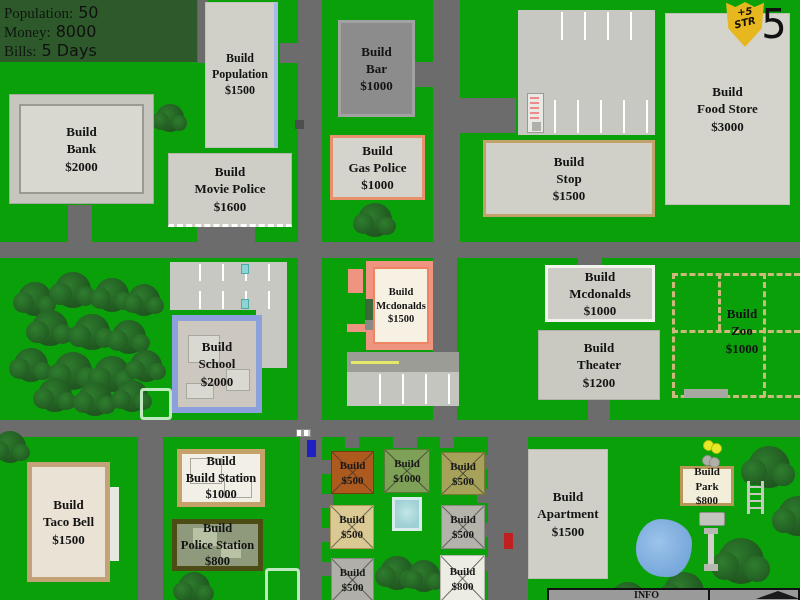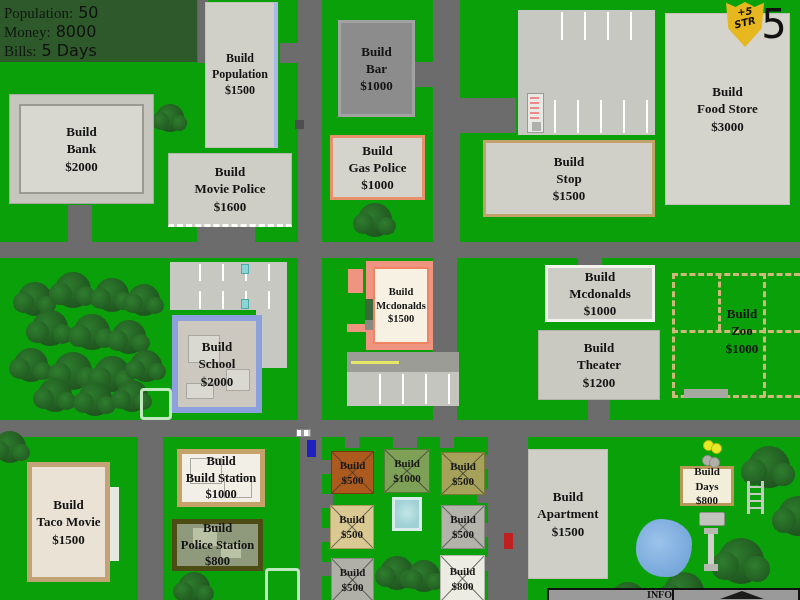--- a/index.html
+++ b/index.html
@@ -59,22 +59,22 @@
          font-family:"DejaVu Sans",sans-serif;font-weight:bold;font-style:italic;font-size:10px;color:#151005;}
   .badge .l1{margin-top:5px;transform:rotate(-6deg);}
   .badge .l2{transform:rotate(-14deg);}
   .counter{position:absolute;left:757px;top:0px;width:34px;height:48px;font-family:"DejaVu Sans",sans-serif;
            font-size:40px;color:#111;text-align:center;line-height:48px;}
   .audio{position:absolute;left:4px;top:580px;font-family:"DejaVu Sans Mono",monospace;
          font-weight:bold;font-size:15px;color:#2e1515;}
   .audio span{margin-right:12px;cursor:pointer;}
   .infobar{position:absolute;left:547px;top:588px;width:253px;height:12px;background:#9a9a9a;
            border:2px solid #111;border-bottom:none;box-sizing:border-box;display:flex;}
-  .info-left{width:123px;border-right:2px solid #111;text-align:right;
-             font-size:10px;font-weight:bold;color:#111;line-height:9px;}
+  .info-left{width:123px;border-right:2px solid #111;text-align:center;
+             font-size:10px;font-weight:bold;color:#111;line-height:9px;padding-left:36px;}
   .info-right{flex:1;position:relative;}
   .info-tri{position:absolute;left:46px;top:1px;width:44px;height:8px;background:#1a1a1a;
             clip-path:polygon(50% 0,100% 100%,0 100%);}
   .car{position:absolute;}
   .mbars{position:absolute;left:747px;top:481px;width:17px;height:33px;border-left:3px solid #c8c8c2;border-right:3px solid #c8c8c2;
          background:repeating-linear-gradient(to bottom,transparent 0 5px,#c8c8c2 5px 7px);box-sizing:border-box;}
   .pond{position:absolute;left:636px;top:519px;width:56px;height:58px;
         background:radial-gradient(circle at 40% 40%,#9cc3ea 0%,#7cabdd 60%,#6e9fd4 100%);
         border-radius:48% 60% 45% 55% / 55% 45% 62% 50%;}
   .cyan-sign{position:absolute;width:8px;height:10px;background:#8fd4d4;border:1px solid #4aabab;box-sizing:border-box;}
@@ -254,21 +254,21 @@
     <div class="inner-rect" style="left:10px;top:14px;width:30px;height:26px;background:#d9d9d1"></div>
     <div class="inner-rect" style="left:48px;top:48px;width:22px;height:20px;background:#d9d9d1"></div>
     <div class="inner-rect" style="left:8px;top:62px;width:26px;height:14px;background:#d9d9d1"></div>
     <span style="position:relative">Build</span>
     <span style="position:relative">School</span>
     <span style="position:relative">$2000</span>
   </div>
 
   <div class="bl b-taco" style="left:27px;top:462px;width:83px;height:120px;box-sizing:border-box">
     <span>Build</span>
-    <span>Taco Movie</span>
+    <span>Taco Bell</span>
     <span>$1500</span>
   </div>
   <div class="abs" style="left:110px;top:487px;width:9px;height:74px;background:#e8e8e2"></div>
 
   <div class="bl b-fire" style="left:177px;top:449px;width:88px;height:58px;box-sizing:border-box">
     <div class="inner-rect" style="left:8px;top:4px;width:30px;height:24px"></div>
     <div class="inner-rect" style="left:42px;top:22px;width:26px;height:20px"></div>
     <span style="position:relative">Build</span>
     <span style="position:relative">Build Station</span>
     <span style="position:relative">$1000</span>
@@ -283,21 +283,21 @@
   </div>
 
   <div class="bl b-apart" style="left:528px;top:449px;width:80px;height:130px;box-sizing:border-box">
     <span>Build</span>
     <span>Apartment</span>
     <span>$1500</span>
   </div>
 
   <div class="bl b-park" style="left:680px;top:466px;width:54px;height:40px;box-sizing:border-box">
     <span>Build</span>
-    <span>Days</span>
+    <span>Park</span>
     <span>$800</span>
   </div>
 
   <div class="lot" style="left:331px;top:451px;width:41px;height:41px;background-color:#ad5a1e;border:1px solid #7a3a10">
     <span>Build</span>
     <span>$500</span>
   </div>
   <div class="lot" style="left:384px;top:449px;width:44px;height:42px;background-color:#7fa057;border:1px solid #5a7a3a">
     <span>Build</span>
     <span>$1000</span>

